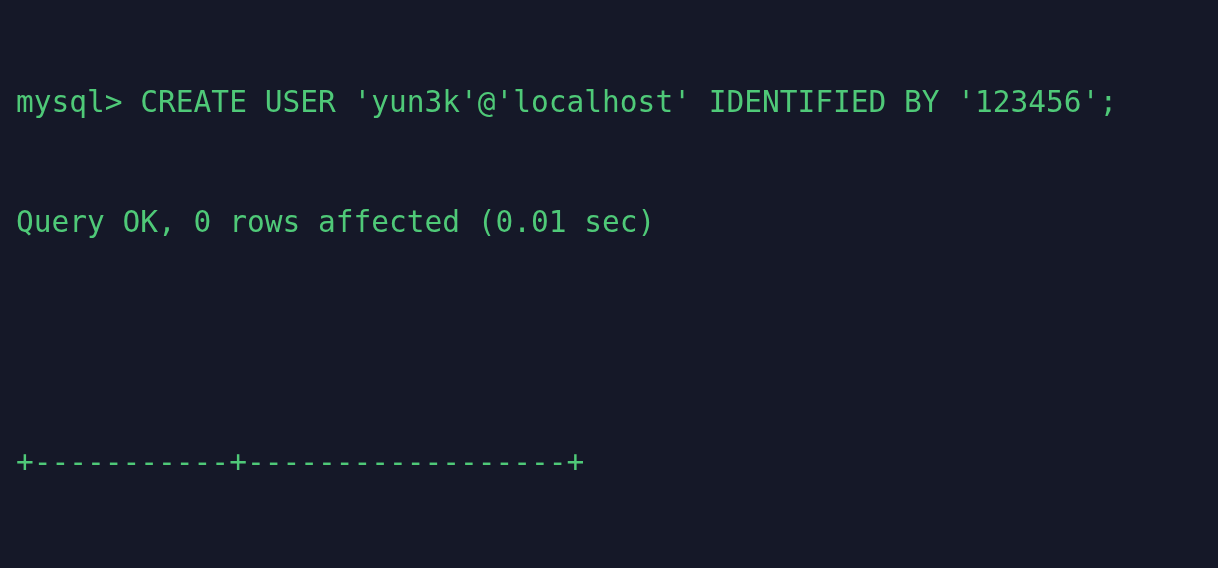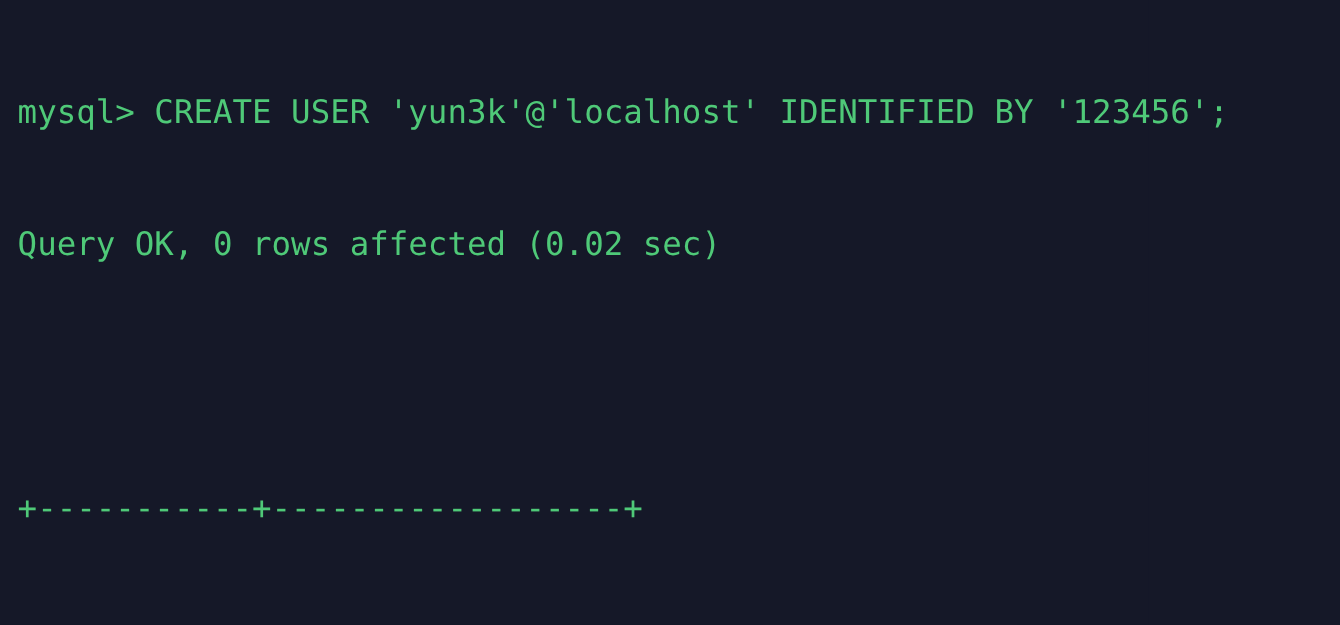--- a/index.html
+++ b/index.html
@@ -35,21 +35,21 @@
   }
   .line.blank {
     height: 40px;
   }
 </style>
 </head>
 <body>
 
 <div id="terminal">
   <div class="line">mysql&gt; CREATE USER 'yun3k'@'localhost' IDENTIFIED BY '123456';</div>
-  <div class="line">Query OK, 0 rows affected (0.02 sec)</div>
+  <div class="line">Query OK, 0 rows affected (0.01 sec)</div>
   <div class="line blank"></div>
   <div class="line">+-----------+------------------+</div>
   
   
   
   
   
   
   
   

